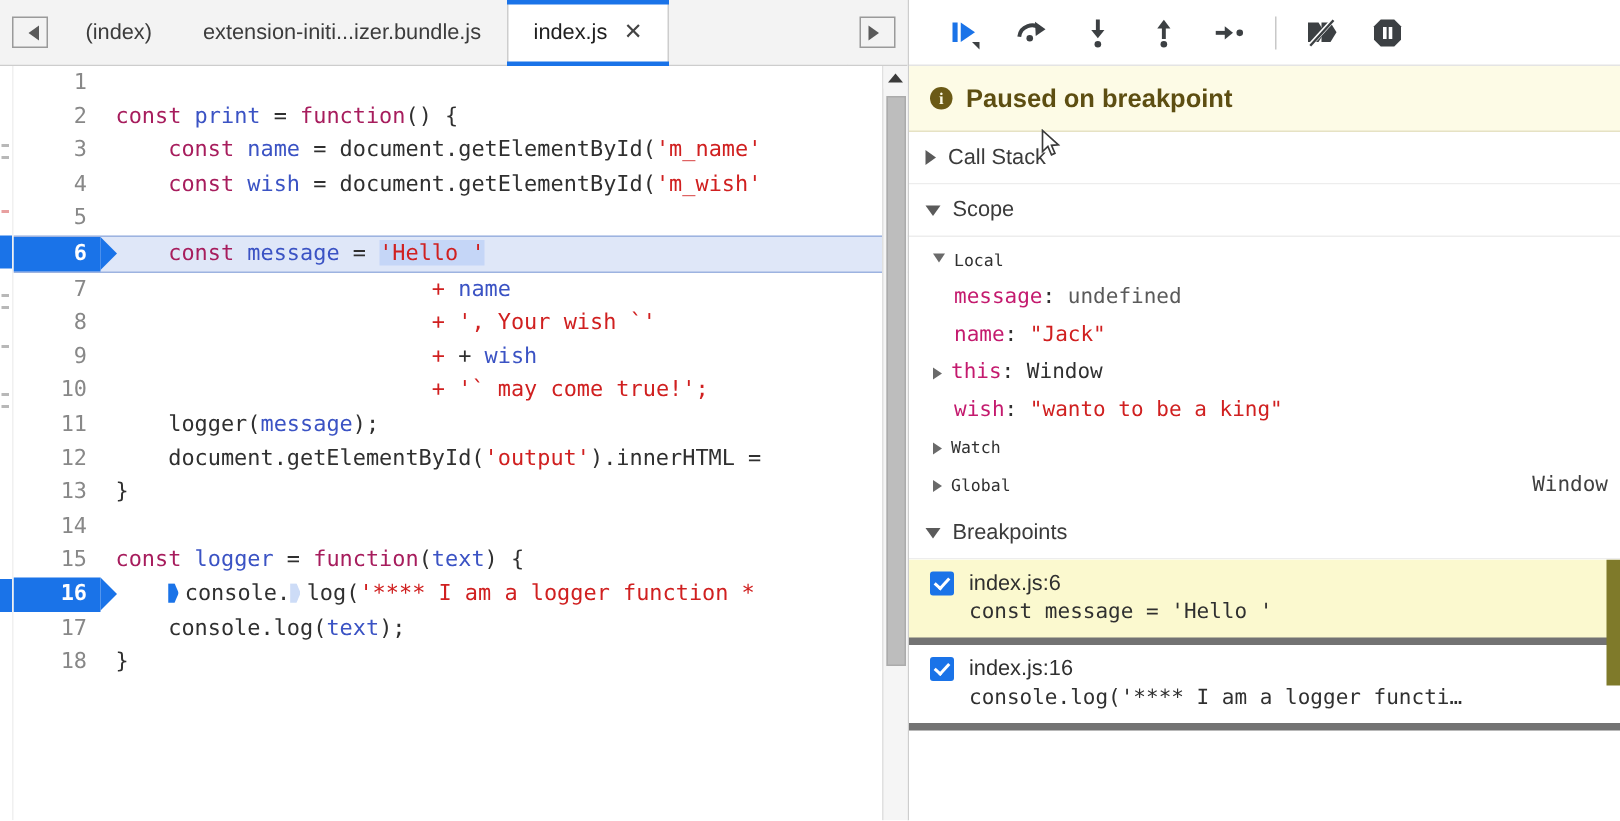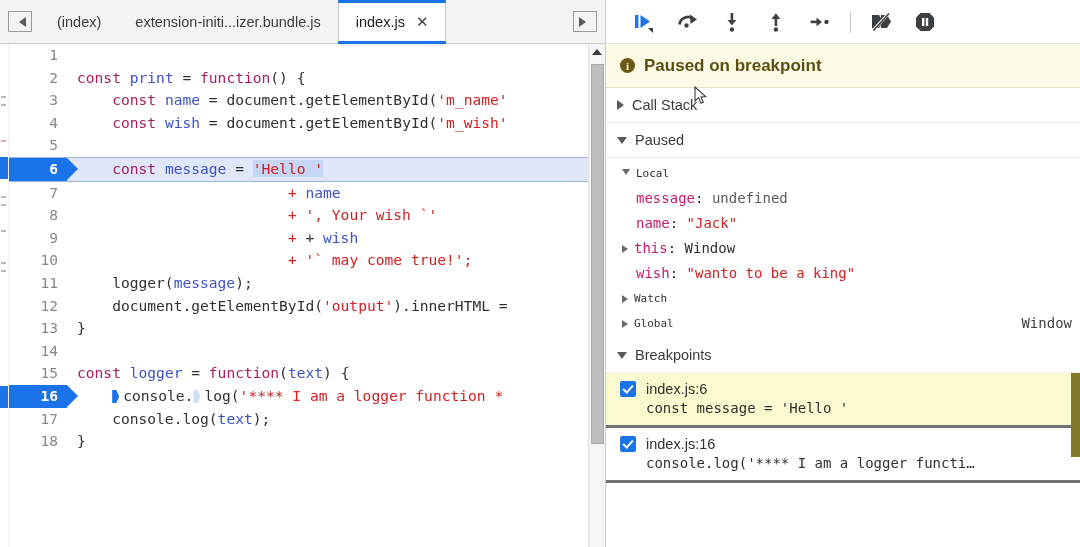--- a/index.html
+++ b/index.html
@@ -401,21 +401,21 @@
 
   
   .bp-list {
     flex: 1 1 auto;
     background: #ffffff;
     overflow: hidden;
     position: relative;
   }
   .bp-item {
     padding: 8px 0 9px 14px;
-    border-bottom: 3px solid #737373;
+    border-bottom: 5px solid #737373;
     box-sizing: border-box;
   }
   .bp-item.highlight { background: #fbf9cf; }
   .bp-row1 {
     display: flex;
     align-items: center;
     font-size: 14.5px;
     color: #303030;
   }
   .checkbox {
@@ -600,21 +600,21 @@
     </div>
 
 
     <div class="acc-header">
       <div class="arrow collapsed"></div>
       <span>Call Stack</span>
     </div>
 
     <div class="acc-header">
       <div class="arrow expanded"></div>
-      <span>Paused</span>
+      <span>Scope</span>
     </div>
 
     <div class="scope-body">
       <div class="scope-row indent-arrow">
         <div class="sm-arrow down"></div>
         <span class="scope-title">Local</span>
       </div>
       <div id="local-vars">
           <div class="scope-row indent"><span class="sc-name">message</span><span class="sc-punct">: </span><span class="sc-undef">undefined</span></div>
           <div class="scope-row indent"><span class="sc-name">name</span><span class="sc-punct">: </span><span class="sc-str">"Jack"</span></div>

